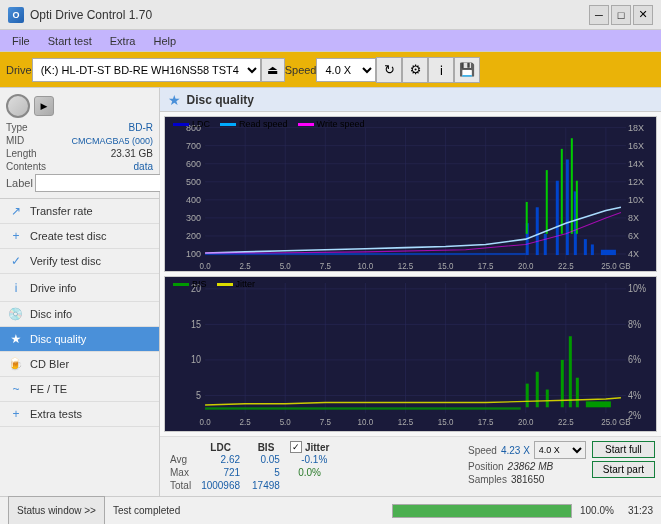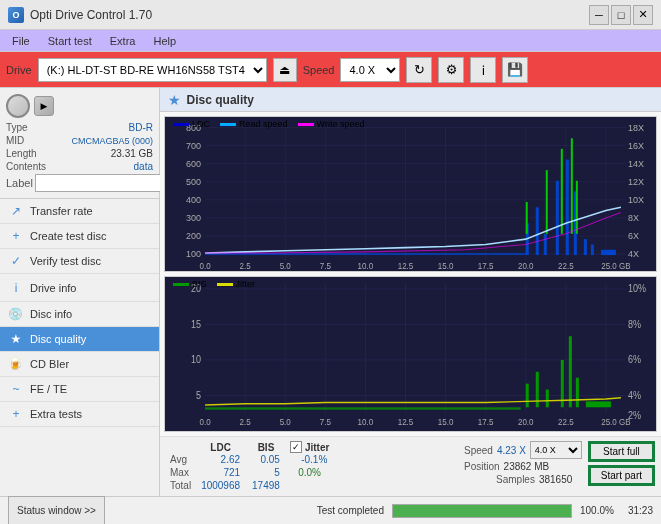--- a/index.html
+++ b/index.html
@@ -11,21 +11,21 @@
     .title-bar-icon { width: 16px; height: 16px; background: linear-gradient(135deg, #4a90d9, #2060b0); border-radius: 2px; display: flex; align-items: center; justify-content: center; color: white; font-size: 9px; font-weight: bold; }
     .title-bar-title { font-size: 12px; color: #333; }
     .title-bar-controls { display: flex; gap: 2px; }
     .title-btn { width: 20px; height: 20px; border: 1px solid #aaa; background: #ddd; cursor: pointer; display: flex; align-items: center; justify-content: center; font-size: 11px; }
 
     
     .menu-bar { background: #c4b5fd; height: 22px; display: flex; align-items: center; padding: 0 4px; border-bottom: 1px solid #ccc; gap: 2px; }
     .menu-item { padding: 2px 8px; cursor: pointer; font-size: 11px; color: #333; }
 
     
-    .toolbar { background: #ef4444; height: 36px; display: flex; align-items: center; padding: 0 6px; border-bottom: 1px solid #ccc; gap: 6px; }
+    .toolbar { background: #eab308; height: 36px; display: flex; align-items: center; padding: 0 6px; border-bottom: 1px solid #ccc; }
     .toolbar-label { font-size: 11px; color: #333; font-weight: 500; }
     .drive-select { height: 24px; padding: 0 4px; font-size: 11px; border: 1px solid #aaa; background: white; min-width: 220px; }
     .eject-btn { width: 24px; height: 24px; border: 1px solid #aaa; background: #e8e8e8; cursor: pointer; display: flex; align-items: center; justify-content: center; font-size: 12px; }
     .speed-select { height: 24px; padding: 0 4px; font-size: 11px; border: 1px solid #aaa; background: white; width: 60px; }
     .toolbar-icon-btn { width: 26px; height: 26px; border: 1px solid #aaa; background: #e8e8e8; cursor: pointer; display: flex; align-items: center; justify-content: center; font-size: 13px; }
 
     
     .main { display: flex; height: calc(524px - 88px - 28px); }
 
     
@@ -55,21 +55,21 @@
     .content { flex: 1; display: flex; flex-direction: column; background: #f8f8f8; }
     .content-header { background: #e0e8f5; height: 24px; display: flex; align-items: center; padding: 0 8px; border-bottom: 1px solid #ccc; gap: 6px; }
     .content-header-icon { color: #4a90d9; font-size: 14px; }
     .content-title { font-size: 12px; font-weight: bold; color: #333; }
 
     
     .charts-container { flex: 1; display: flex; flex-direction: column; padding: 4px; gap: 4px; }
     .chart-wrapper { flex: 1; border: 1px solid #ccc; background: white; position: relative; overflow: hidden; }
     .chart-svg { width: 100%; height: 100%; }
     .legend-item { display: flex; align-items: center; gap: 3px; }
-    .action-btn { padding: 2px 10px; border: 3px solid #15803d; background: #e8e8e8; cursor: pointer; font-size: 10px; white-space: nowrap; }
+    .action-btn { padding: 2px 10px; border: 1px solid #15803d; background: #e8e8e8; cursor: pointer; font-size: 10px; white-space: nowrap; }
   </style>
 </head>
 <body>
 
 <div class="title-bar">
   <div class="title-bar-left">
     <div class="title-bar-icon">O</div>
     <span class="title-bar-title">Opti Drive Control 1.70</span>
   </div>
   <div class="title-bar-controls">
@@ -403,39 +403,39 @@
       <div style="display:flex;flex-direction:column;gap:2px;font-size:10px;">
         <div style="display:flex;gap:4px;align-items:center;">
           <span style="color:#555;">Speed</span>
           <span style="color:#1a5fa8;font-weight:normal;">4.23 X</span>
           <select style="height:18px;font-size:9px;border:1px solid #aaa;width:52px;">
             <option>4.0 X</option>
           </select>
         </div>
         <div style="display:flex;gap:4px;">
           <span style="color:#555;">Position</span>
-          <span style="color:#333;">23862 MB</span>
+          <span style="color:#333;font-style:italic;">23862 MB</span>
         </div>
         <div style="display:flex;gap:4px;">
-          <span style="color:#555;margin-left:32px;">Samples</span>
+          <span style="color:#555;">Samples</span>
           <span style="color:#333;">381650</span>
         </div>
       </div>
 
       <div style="display:flex;flex-direction:column;gap:3px;">
         <button class="action-btn">Start full</button>
         <button class="action-btn">Start part</button>
       </div>
     </div>
   </div>
 </div>
 
 <div class="status-bar">
   <button class="status-window-btn">Status window &gt;&gt;</button>
-  <div style="display:flex;align-items:center;gap:4px;flex:1;justify-content:flex-end;">
+  <div style="display:flex;align-items:center;gap:4px;flex:1;">
     <span style="font-size:10px;color:#333;">Test completed</span>
   </div>
   <div style="width:180px;height:14px;border:1px solid #aaa;background:#e0e0e0;overflow:hidden;">
     <div style="height:100%;background:#4caf50;width:100%;"></div>
   </div>
   <span style="font-size:10px;color:#333;min-width:40px;">100.0%</span>
   <span style="font-size:10px;color:#333;">31:23</span>
 </div>
 
 </body></html>

